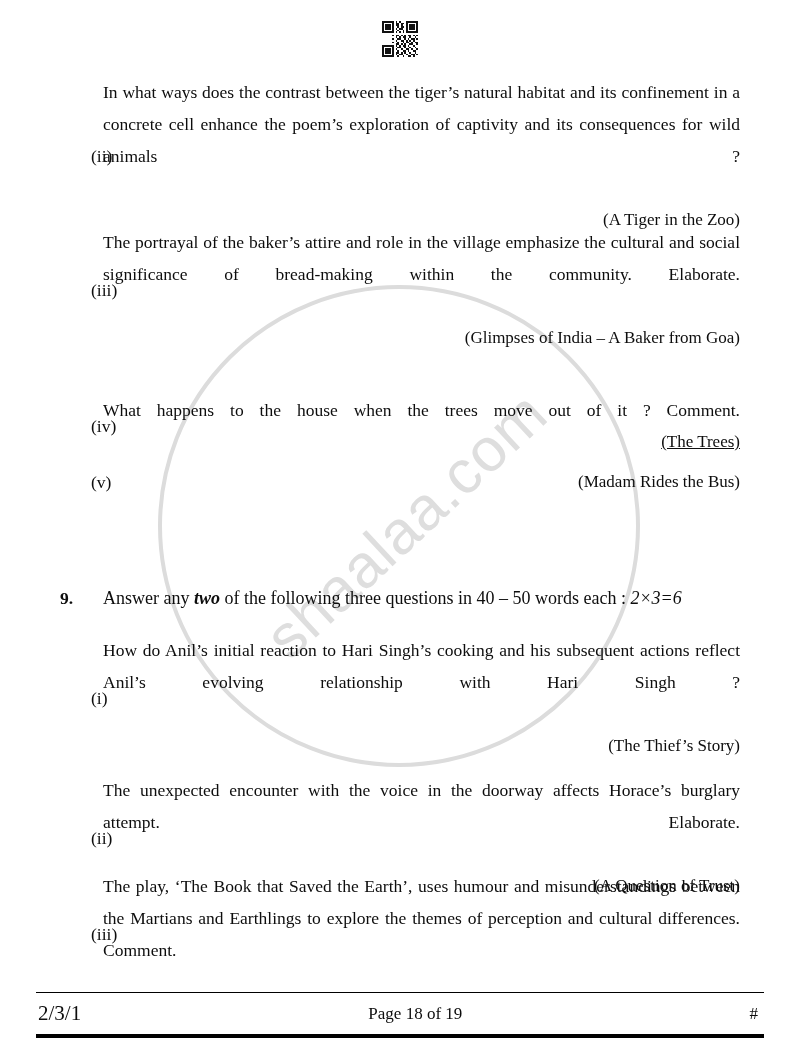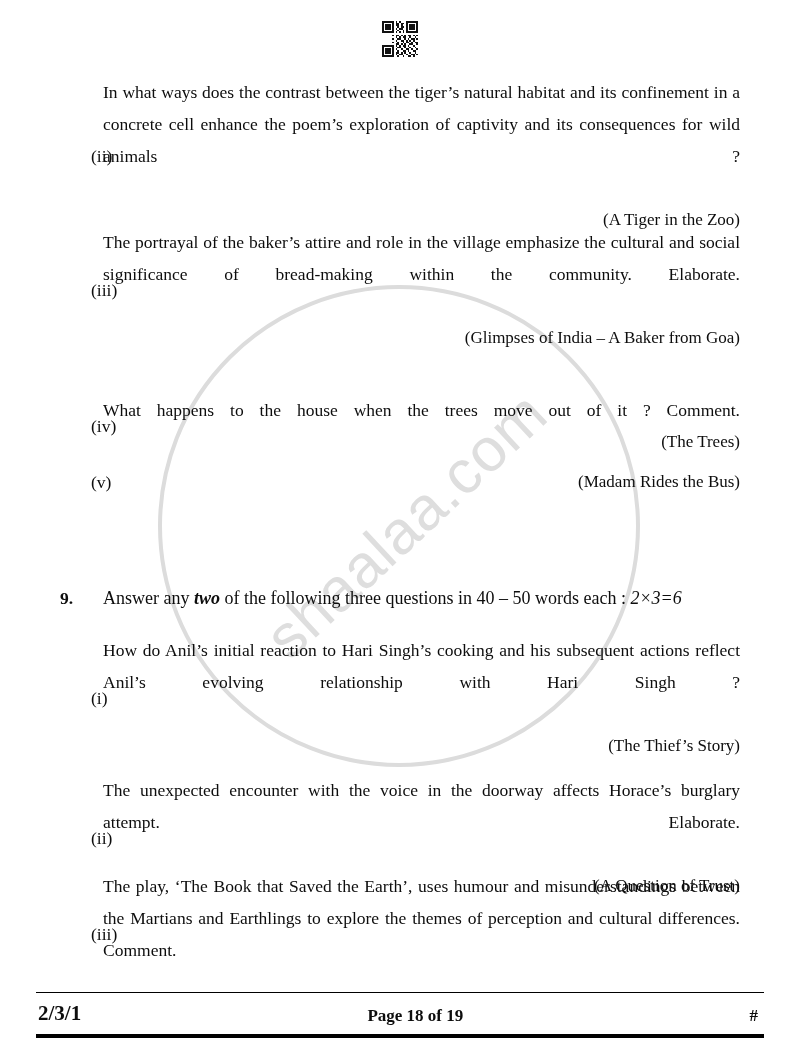--- a/index.html
+++ b/index.html
@@ -130,20 +130,21 @@
     width: 100%;
   }
   .source {
     display: block;
     text-align: right;
     font-size: 17px;
     line-height: 32px;
   }
   .source.inline-right {
     margin-top: -32px;
+    text-decoration: underline;
   }
 
   .instr {
     font-size: 18px;
     line-height: 32px;
   }
   .instr b {
     font-weight: bold;
     font-style: italic;
   }
@@ -165,24 +166,24 @@
     width: 100%;
   }
   .rule-bottom {
     height: 4px;
     background: #000;
     width: 100%;
     margin-top: 2px;
   }
   .footer-row {
     display: flex;
-    align-items: flex-end;
+    align-items: center;
     justify-content: space-between;
     font-family: "Liberation Serif", "DejaVu Serif", serif;
-    font-weight: bold;
+    font-weight: normal;
     font-size: 19px;
     padding: 8px 2px 6px 2px;
   }
   .footer-left { flex: 0 0 auto; font-size: 21px; }
   .footer-center { flex: 1 1 auto; text-align: center; font-size: 17px; }
   .footer-right { flex: 0 0 auto; font-size: 17px; padding-right: 4px; }
 </style>
 </head>
 <body>
 

